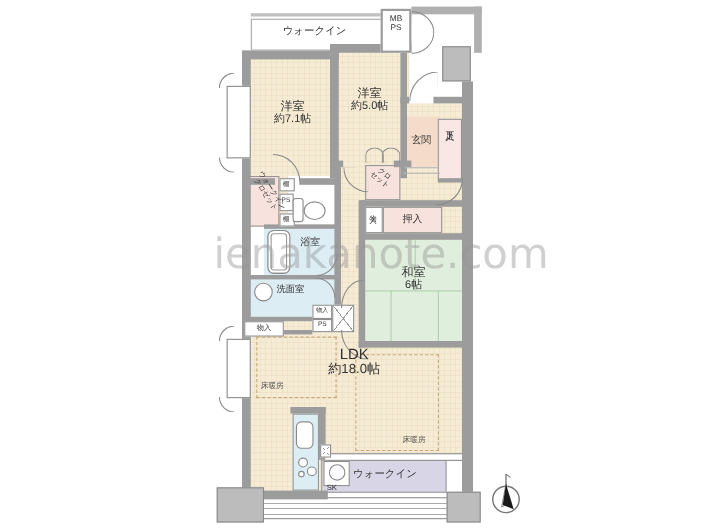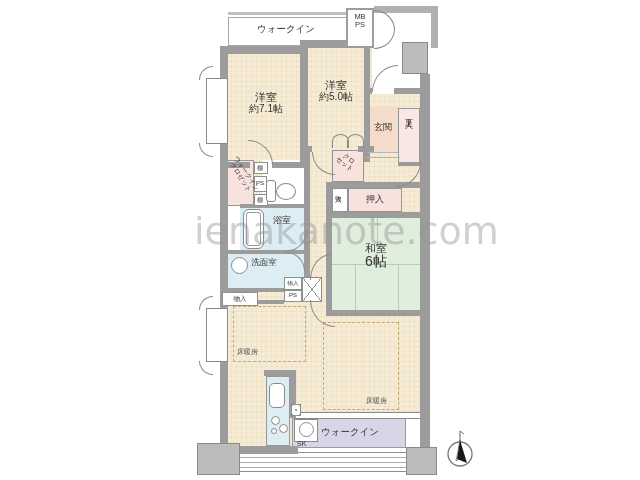--- a/index.html
+++ b/index.html
@@ -179,21 +179,25 @@
   <div class="lab" style="left:257px;top:197px;font-size:6px;">棚</div>
   <div class="lab cx" style="left:282px;top:215px;font-size:9px;">浴室</div>
   <div class="lab cx" style="left:264px;top:258px;font-size:8.5px;">洗面室</div>
   <div class="lab cx" style="left:240px;top:295px;font-size:6.5px;">物入</div>
   <div class="lab cx" style="left:293px;top:280px;font-size:5.5px;">物入</div>
   <div class="lab cx" style="left:293px;top:292px;font-size:6px;">PS</div>
   <div class="lab vert" style="left:335px;top:190px;font-size:6.5px;">物入</div>
   <div class="lab cx" style="left:375px;top:194px;font-size:9px;">押入</div>
   <div class="lab cx" style="left:376px;top:242px;font-size:11px;">
     <div>和室</div>
-    <div style="font-size:14px;">6帖</div>
+    <div style="font-size:10px;">6帖</div>
+  </div>
+  <div class="lab cx" style="left:322px;top:314px;font-size:13.5px;">
+    <div>LDK</div>
+    <div style="font-size:12px;">約18.0帖</div>
   </div>
   <div class="lab" style="left:237px;top:348px;font-size:7px;color:#555;">床暖房</div>
   <div class="lab" style="left:366px;top:397px;font-size:7px;color:#555;">床暖房</div>
   <div class="lab cx" style="left:350px;top:427px;font-size:9.5px;">ウォークイン</div>
   <div class="lab" style="left:297px;top:440px;font-size:7px;">SK</div>
 
   <div class="wm">ienakanote.com</div>
 
   <svg class="abs" style="left:444px;top:428px;z-index:30;" width="32" height="42" viewBox="0 0 32 42">
     <line x1="16" y1="3" x2="16" y2="13" stroke="#777" stroke-width="1.2"></line>

